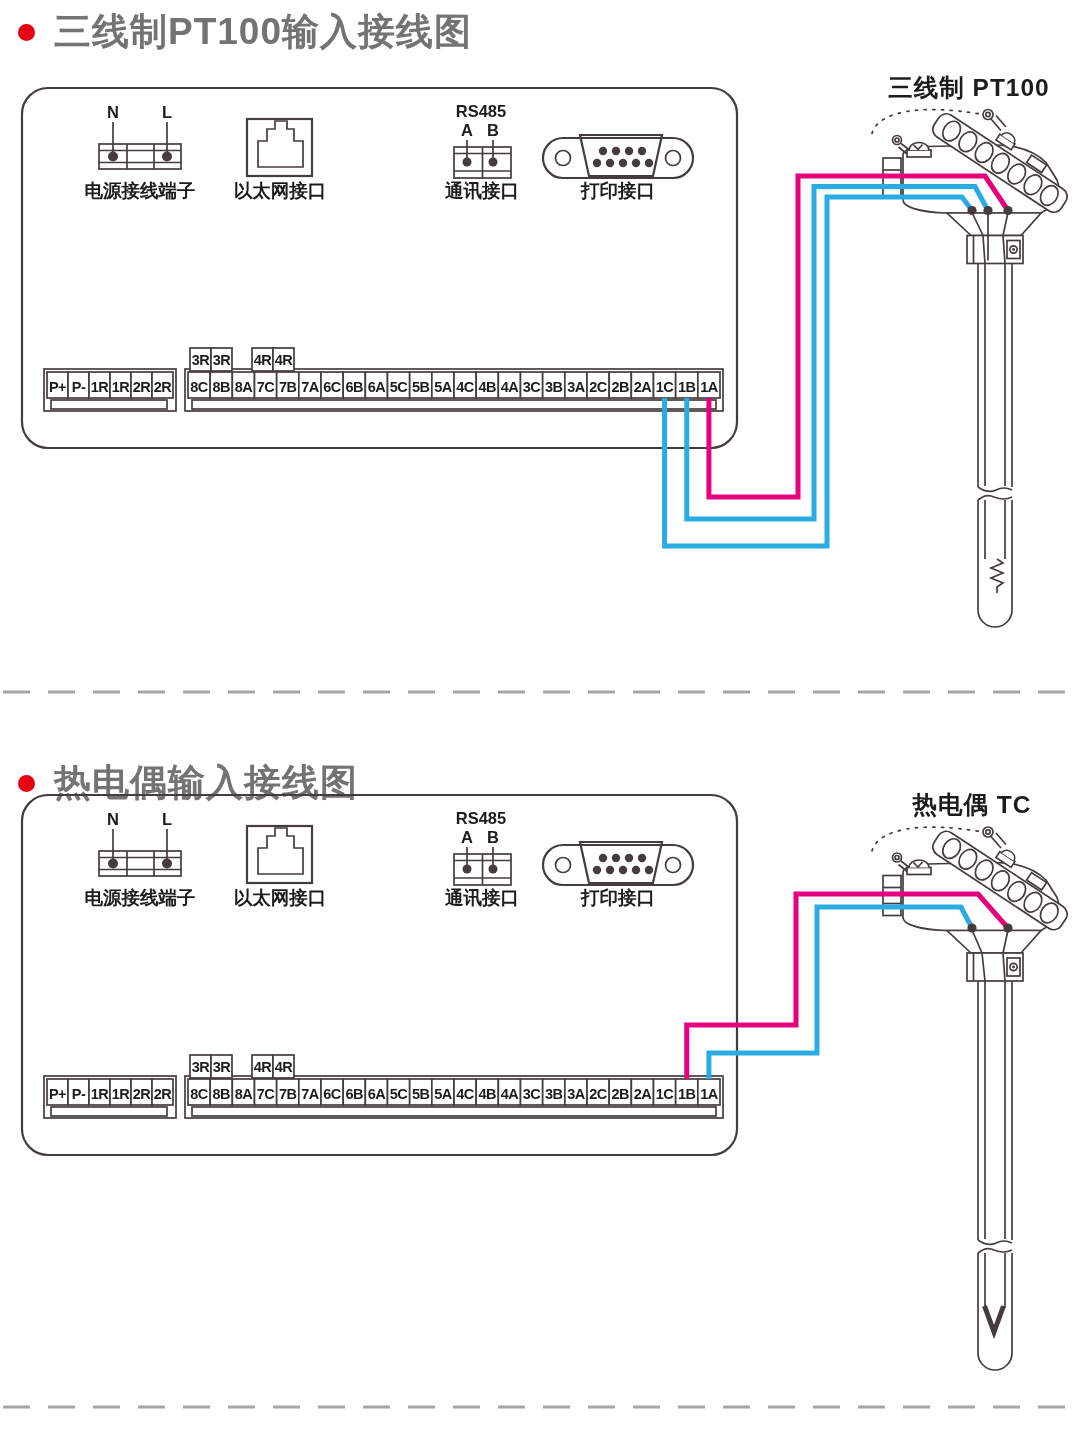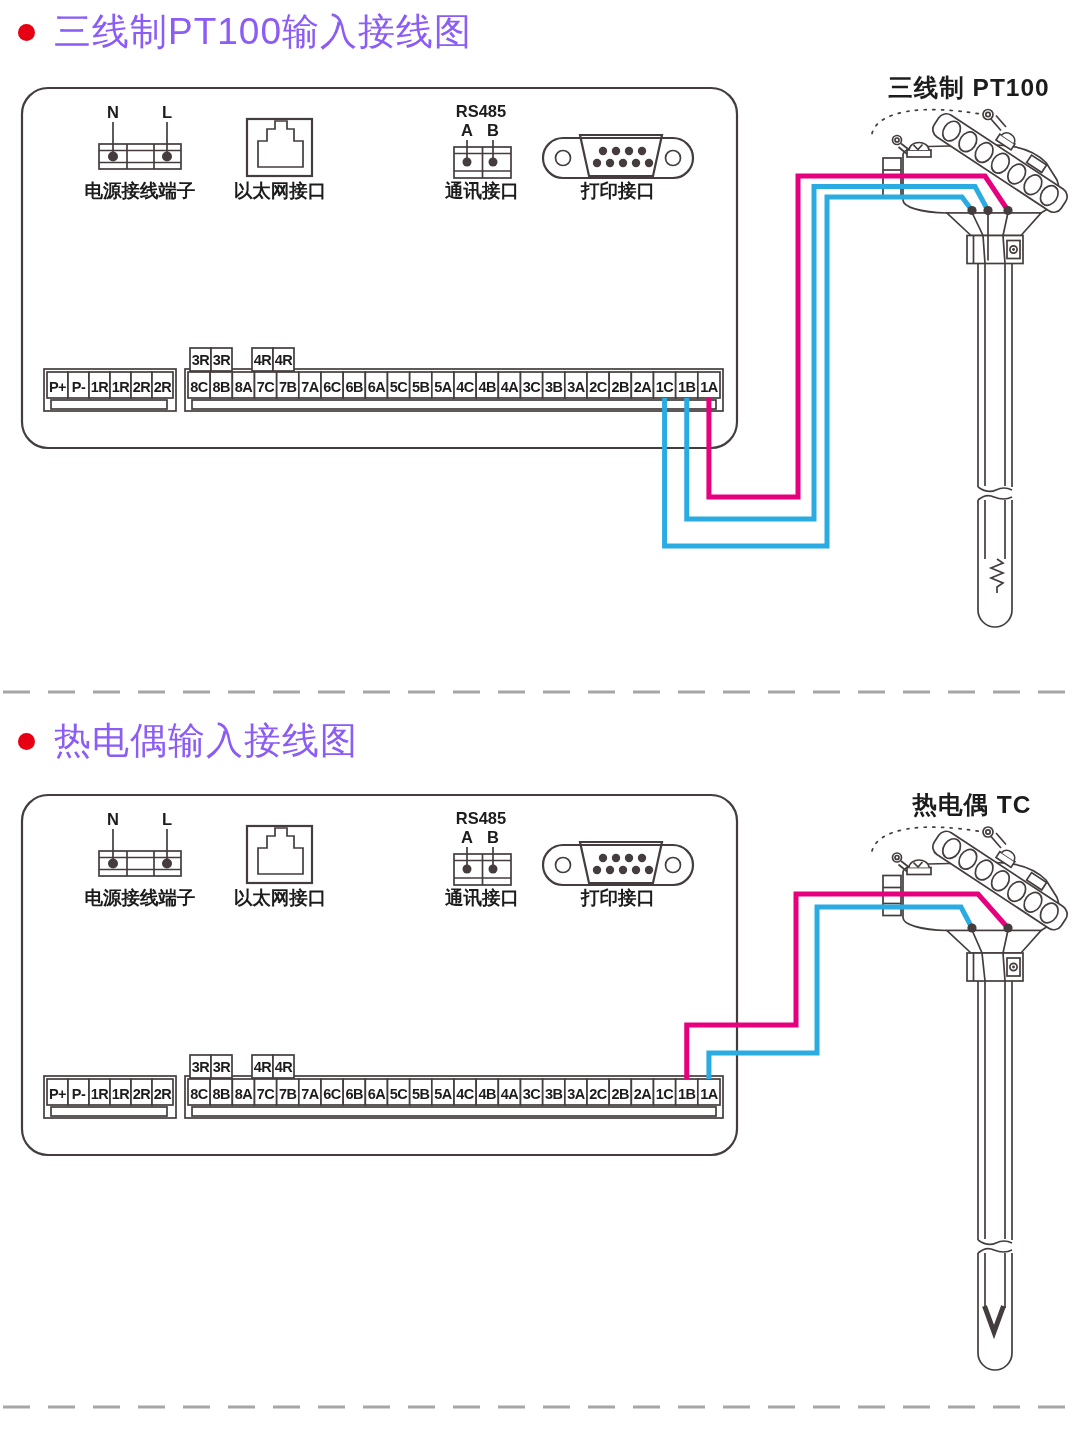--- a/index.html
+++ b/index.html
@@ -12,21 +12,21 @@
     font-family:"Liberation Sans", sans-serif;color:var(--text);overflow:hidden;
   }
   .section-title{
     position:absolute;left:18px;display:flex;align-items:center;height:44px;
   }
   .bullet{
     width:17px;height:17px;border-radius:50%;background:var(--bullet);
     margin-right:19px;flex:0 0 auto;
   }
   .title-text{
-    font-size:37px;font-weight:400;color:#8b5cf6;letter-spacing:1px;white-space:nowrap;
+    font-size:37px;font-weight:700;color:#737373;letter-spacing:1px;white-space:nowrap;
   }
   svg{position:absolute;left:0;top:0;}
   svg text{font-family:"Liberation Sans", sans-serif;fill:var(--text);}
   .ln{stroke:var(--line);fill:none;stroke-width:1.7px;}
   .ln2{stroke:var(--line);fill:none;stroke-width:2.2px;}
   .lnw{stroke:var(--line);fill:#ffffff;stroke-width:1.7px;}
   .dot{fill:var(--line);stroke:none;}
   .port-lbl{font-size:18.5px;font-weight:600;text-anchor:middle;}
   .pin-lbl{font-size:16.5px;font-weight:700;text-anchor:middle;}
   .cell-lbl{font-size:14.5px;font-weight:700;text-anchor:middle;letter-spacing:-0.5px;}
@@ -34,21 +34,21 @@
   .divider{stroke:var(--divider);stroke-width:3px;stroke-dasharray:27 18;}
   .wire{fill:none;stroke-width:5px;}
 </style>
 </head>
 <body>
 
 <div class="section-title" style="top:10px">
   <span class="bullet"></span>
   <span class="title-text">三线制PT100输入接线图</span>
 </div>
-<div class="section-title" style="top:719px">
+<div class="section-title" style="top:761px">
   <span class="bullet"></span>
   <span class="title-text">热电偶输入接线图</span>
 </div>
 
 <svg width="1080" height="1441" viewBox="0 0 1080 1441">
   <defs>
     <g id="panel-template">
       <rect class="ln2" x="22" y="88" width="715" height="360" rx="26"></rect>
 
       <g>

